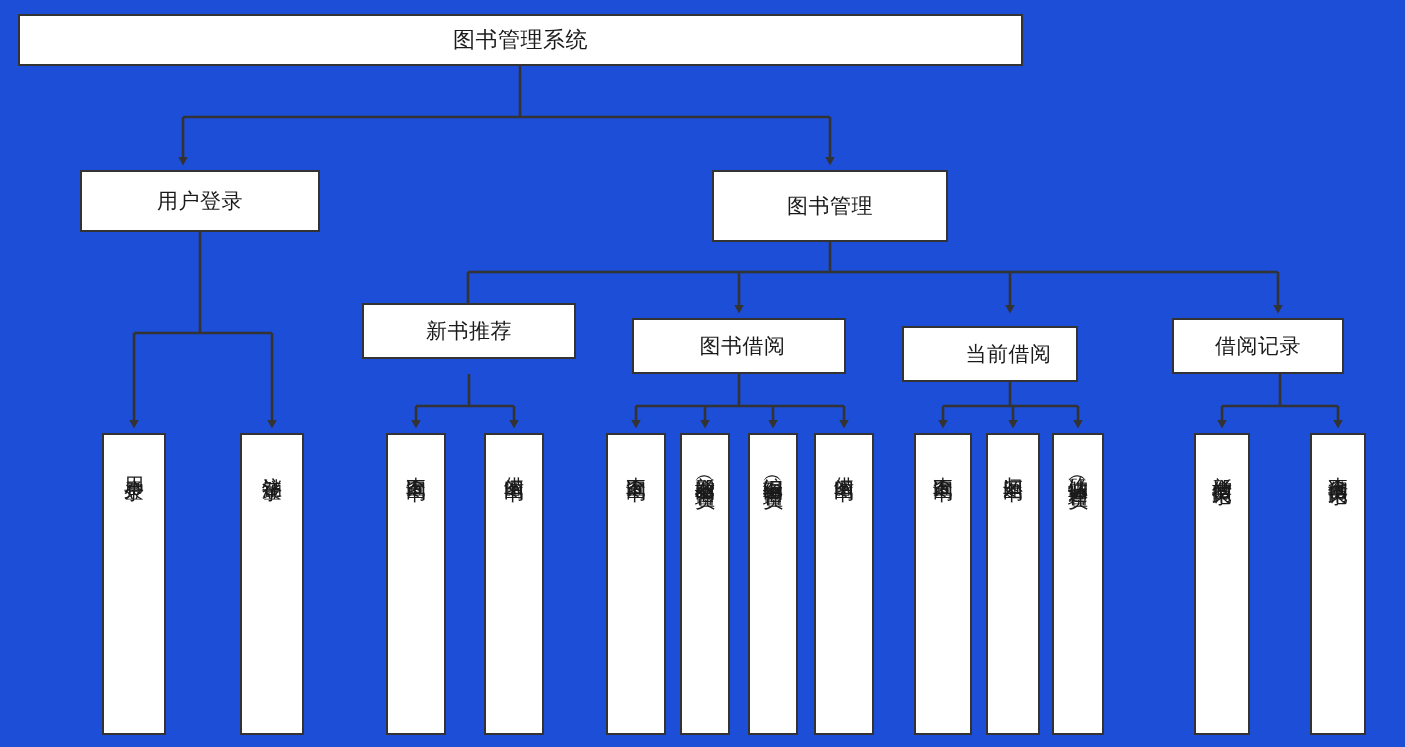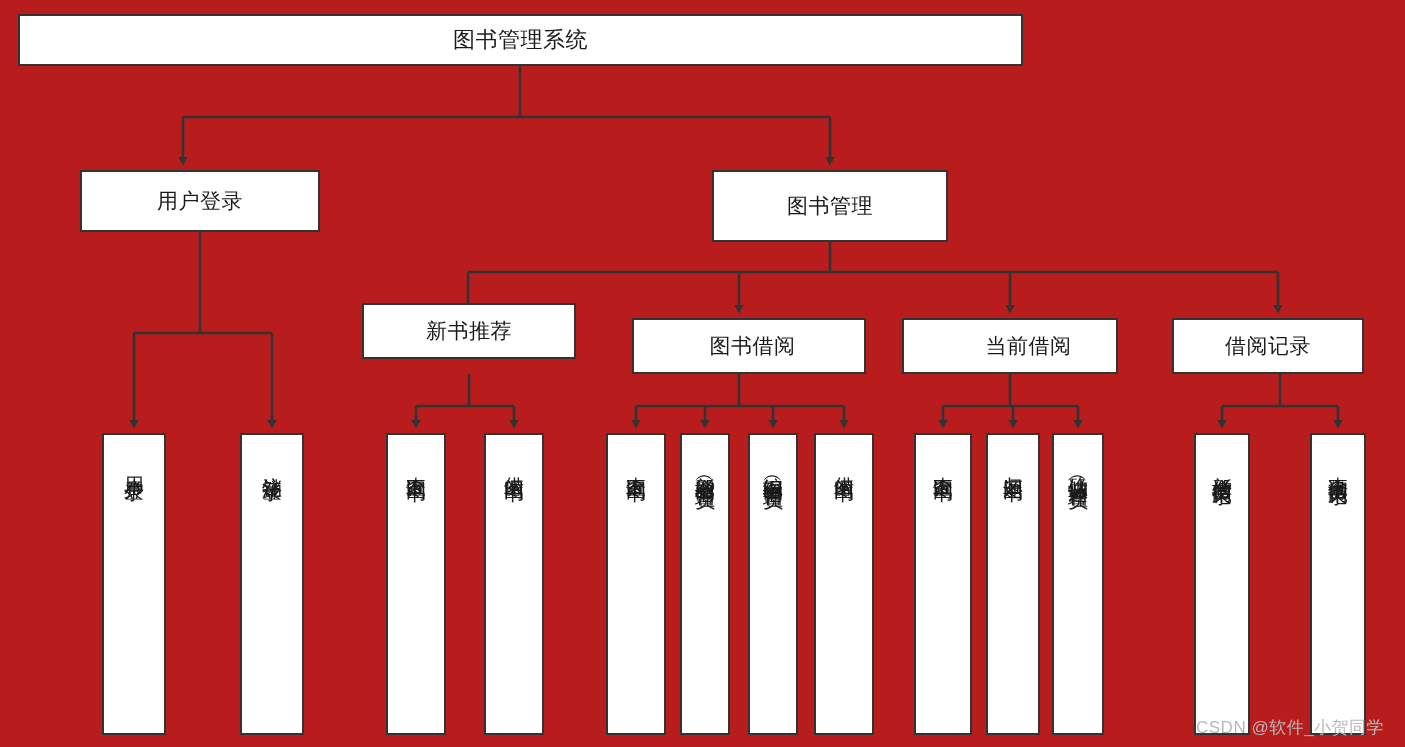--- a/index.html
+++ b/index.html
@@ -8,21 +8,21 @@
     padding: 0;
     background: #ffffff;
   }
   body {
     font-family: "Liberation Sans", "DejaVu Sans", sans-serif;
   }
   #canvas {
     position: relative;
     width: 1405px;
     height: 747px;
-    background: #b91c1c;
+    background: #1d4ed8;
     overflow: hidden;
     text-align: right;
   }
   #edges {
     position: absolute;
     left: 0;
     top: 0;
     width: 1405px;
     height: 747px;
     pointer-events: none;
@@ -134,27 +134,27 @@
   <div class="node horiz" style="left:80px; top:170px; width:240px; height:62px;">
     <span>用户登录</span>
   </div>
   <div class="node horiz" style="left:712px; top:170px; width:236px; height:72px;">
     <span>图书管理</span>
   </div>
 
   <div class="node horiz" style="left:362px; top:303px; width:214px; height:56px;">
     <span>新书推荐</span>
   </div>
-  <div class="node horiz" style="left:632px; top:318px; width:234px; height:56px;padding-left:7px;">
+  <div class="node horiz" style="left:632px; top:318px; width:214px; height:56px;padding-left:7px;">
     <span>图书借阅</span>
   </div>
-  <div class="node horiz" style="left:902px; top:318px; width:216px; height:56px;padding-left:37px;">
+  <div class="node horiz" style="left:902px; top:326px; width:176px; height:56px;padding-left:37px;">
     <span>当前借阅</span>
   </div>
-  <div class="node horiz" style="left:1172px; top:318px; width:192px; height:56px;">
+  <div class="node horiz" style="left:1172px; top:318px; width:172px; height:56px;">
     <span>借阅记录</span>
   </div>
 
   <div class="node leaf" style="left:102px; top:433px; width:64px; height:302px;">
     <span class="vtext">用户登录</span>
   </div>
   <div class="node leaf" style="left:240px; top:433px; width:64px; height:302px;">
     <span class="vtext">注销登录</span>
   </div>
 
@@ -188,15 +188,14 @@
     <span class="vtext">确认归还（管理员）</span>
   </div>
 
   <div class="node leaf" style="left:1194px; top:433px; width:56px; height:302px;">
     <span class="vtext">新增借阅记录</span>
   </div>
   <div class="node leaf" style="left:1310px; top:433px; width:56px; height:302px;">
     <span class="vtext">查询借阅记录</span>
   </div>
 
-  <div class="watermark" style="left:1196px; top:716px;">CSDN @软件_小贺同学</div>
 
 </div>
 
 </body></html>

